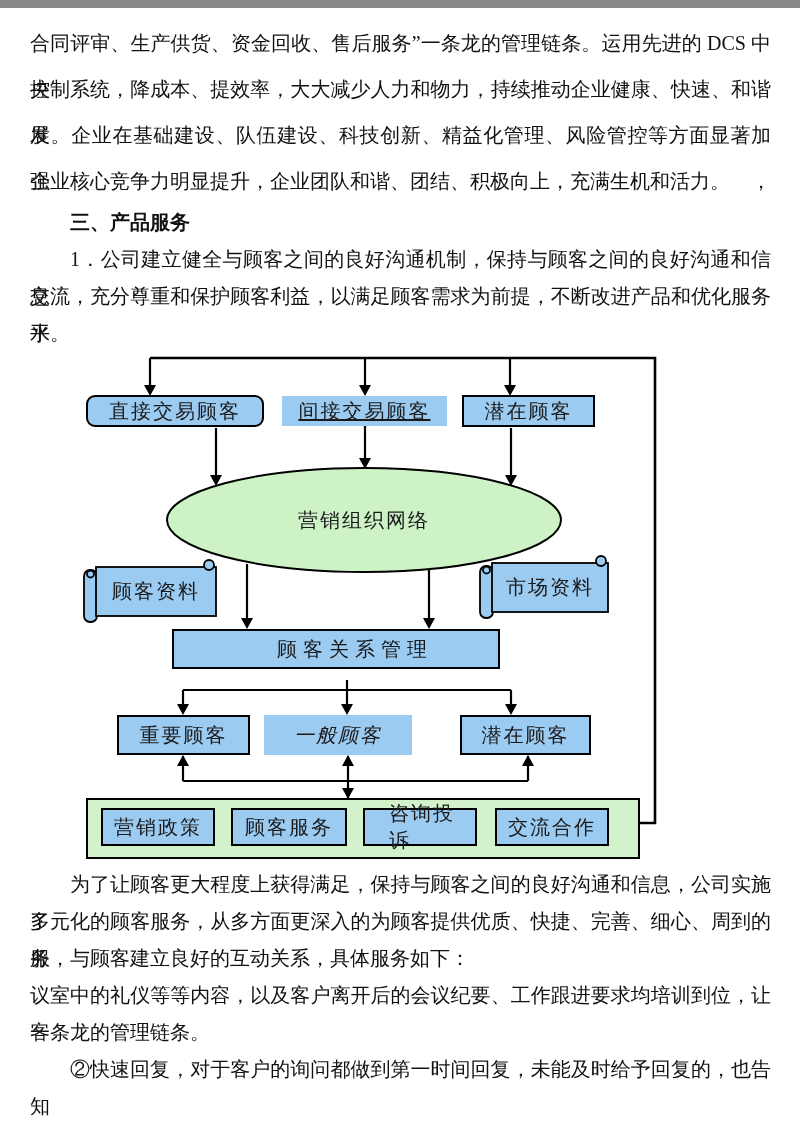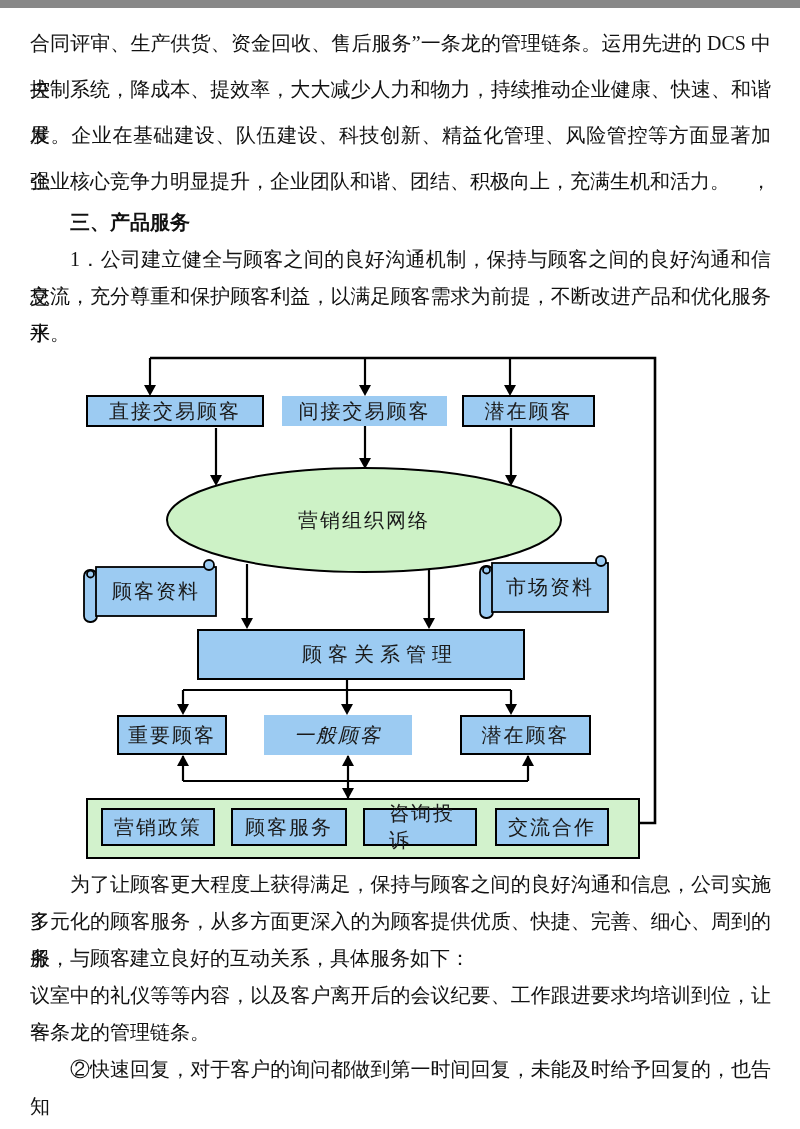--- a/index.html
+++ b/index.html
@@ -113,32 +113,32 @@
       <polygon points="177,696 189,696 183,707"></polygon>
       <polygon points="341,696 353,696 347,707"></polygon>
       <polygon points="505,696 517,696 511,707"></polygon>
       <polygon points="342,780 354,780 348,791"></polygon>
       <polygon points="177,758 189,758 183,747"></polygon>
       <polygon points="522,758 534,758 528,747"></polygon>
       <polygon points="342,758 354,758 348,747"></polygon>
     </g>
   </svg>
 
-  <div class="node" style="left:86px;top:387px;width:178px;height:32px;">直接交易顾客</div>
-  <div class="node nb" style="left:282px;top:388px;width:165px;height:30px;">间接交易顾客</div>
+  <div class="node" style="left:86px;top:387px;width:178px;height:32px;border-radius:9px;">直接交易顾客</div>
+  <div class="node nb" style="left:282px;top:388px;width:165px;height:30px;text-decoration:underline;">间接交易顾客</div>
   <div class="node" style="left:462px;top:387px;width:133px;height:32px;">潜在顾客</div>
 
   <div class="node bare" style="left:244px;top:498px;width:240px;height:28px;">营销组织网络</div>
 
   <div class="node bare" style="left:96px;top:559px;width:120px;height:49px;">顾客资料</div>
   <div class="node bare" style="left:492px;top:555px;width:116px;height:49px;">市场资料</div>
 
-  <div class="node crm" style="left:197px;top:621px;width:328px;height:51px;padding-left:38px;">顾客关系管理</div>
+  <div class="node crm" style="left:172px;top:621px;width:328px;height:40px;padding-left:38px;">顾客关系管理</div>
 
-  <div class="node" style="left:117px;top:707px;width:110px;height:40px;">重要顾客</div>
+  <div class="node" style="left:117px;top:707px;width:133px;height:40px;">重要顾客</div>
   <div class="node nb" style="left:264px;top:707px;width:148px;height:40px;font-style:italic;">一般顾客</div>
   <div class="node" style="left:460px;top:707px;width:131px;height:40px;">潜在顾客</div>
 
   <div class="greenbox" style="left:86px;top:790px;width:554px;height:61px;"></div>
   <div class="node" style="left:101px;top:800px;width:114px;height:38px;">营销政策</div>
   <div class="node" style="left:231px;top:800px;width:116px;height:38px;">顾客服务</div>
   <div class="node" style="left:363px;top:800px;width:114px;height:38px;padding-left:24px;">咨询投诉</div>
   <div class="node" style="left:495px;top:800px;width:114px;height:38px;">交流合作</div>
 
   <div class="sec s3">

